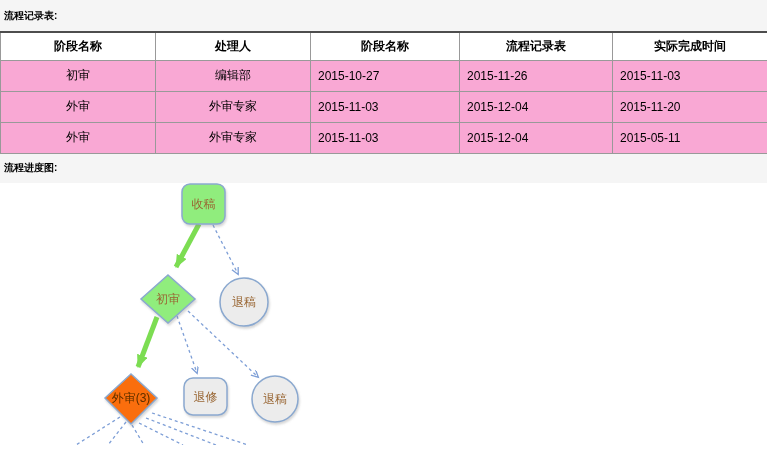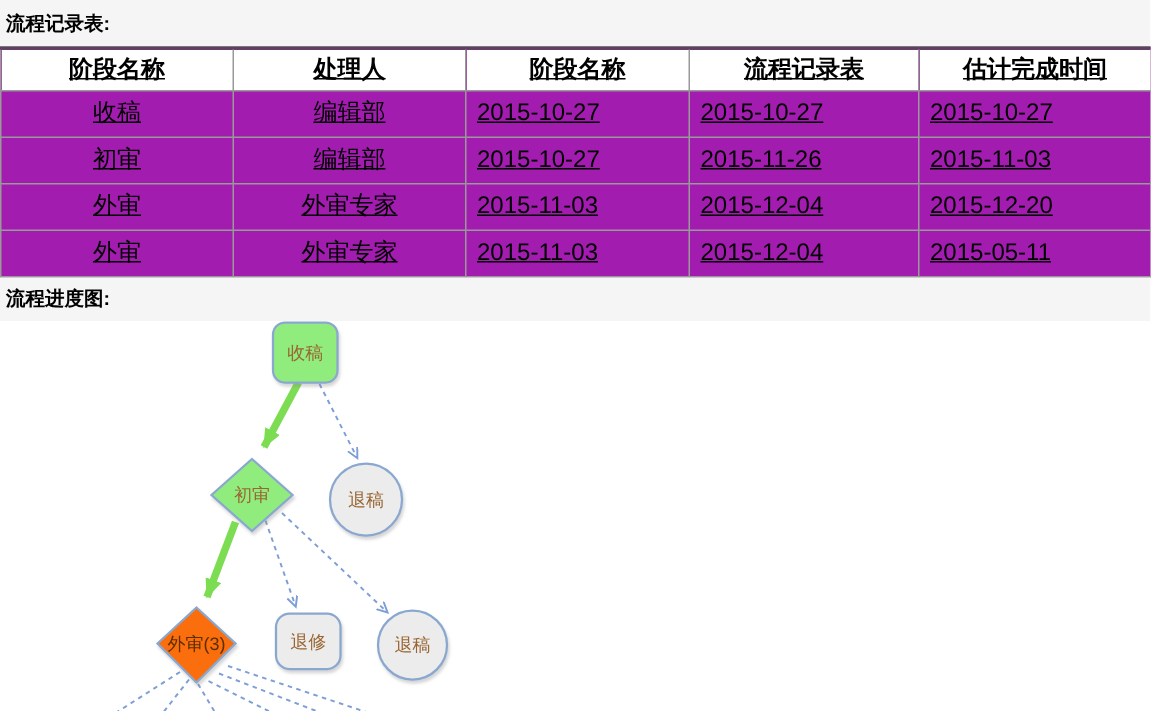--- a/index.html
+++ b/index.html
@@ -8,25 +8,25 @@
     background: var(--page_bg, #ffffff);
     font-family: "Liberation Sans", "DejaVu Sans", sans-serif;
     color: var(--text, #000);
   }
   .band {
     height: 31px; display: flex; align-items: center;
     background: var(--band_bg, #f5f5f5);
     padding-left: 4px; box-sizing: border-box;
   }
   .band2 { height: 29px; }
-  .band .title { font-size: 13px; font-weight: bold; color: var(--text, #000); }
+  .band .title { font-size: 10px; font-weight: bold; color: var(--text, #000); }
 
   table.flow {
     width: 767px; border-collapse: collapse; table-layout: fixed;
-    background: #a21caf; font-size: 16px; text-decoration: underline;
+    background: #f9a8d4; font-size: 12px;
   }
   table.flow th, table.flow td {
     border: 1px solid var(--table_border, #999);
     box-sizing: border-box; overflow: hidden; white-space: nowrap;
   }
   table.flow thead th {
     border-top: 2px solid var(--table_border_dark, #4d4d4d);
     height: 28px; font-weight: bold; text-align: center; background: #fff;
   }
   table.flow td { height: 31px; }
@@ -68,44 +68,37 @@
       <col style="width:149px">
       <col style="width:153px">
       <col style="width:155px">
   </colgroup>
   <thead>
     <tr>
       <th>阶段名称</th>
       <th>处理人</th>
       <th>阶段名称</th>
       <th>流程记录表</th>
-      <th>估计完成时间</th>
+      <th>实际完成时间</th>
     </tr>
   </thead>
   <tbody>
-      <tr>
-        <td class="c-center">收稿</td>
-        <td class="c-center">编辑部</td>
-        <td class="c-left">2015-10-27</td>
-        <td class="c-left">2015-10-27</td>
-        <td class="c-left">2015-10-27</td>
-      </tr>
       <tr>
         <td class="c-center">初审</td>
         <td class="c-center">编辑部</td>
         <td class="c-left">2015-10-27</td>
         <td class="c-left">2015-11-26</td>
         <td class="c-left">2015-11-03</td>
       </tr>
       <tr>
         <td class="c-center">外审</td>
         <td class="c-center">外审专家</td>
         <td class="c-left">2015-11-03</td>
         <td class="c-left">2015-12-04</td>
-        <td class="c-left">2015-12-20</td>
+        <td class="c-left">2015-11-20</td>
       </tr>
       <tr>
         <td class="c-center">外审</td>
         <td class="c-center">外审专家</td>
         <td class="c-left">2015-11-03</td>
         <td class="c-left">2015-12-04</td>
         <td class="c-left">2015-05-11</td>
       </tr>
     </tbody>
 </table>

